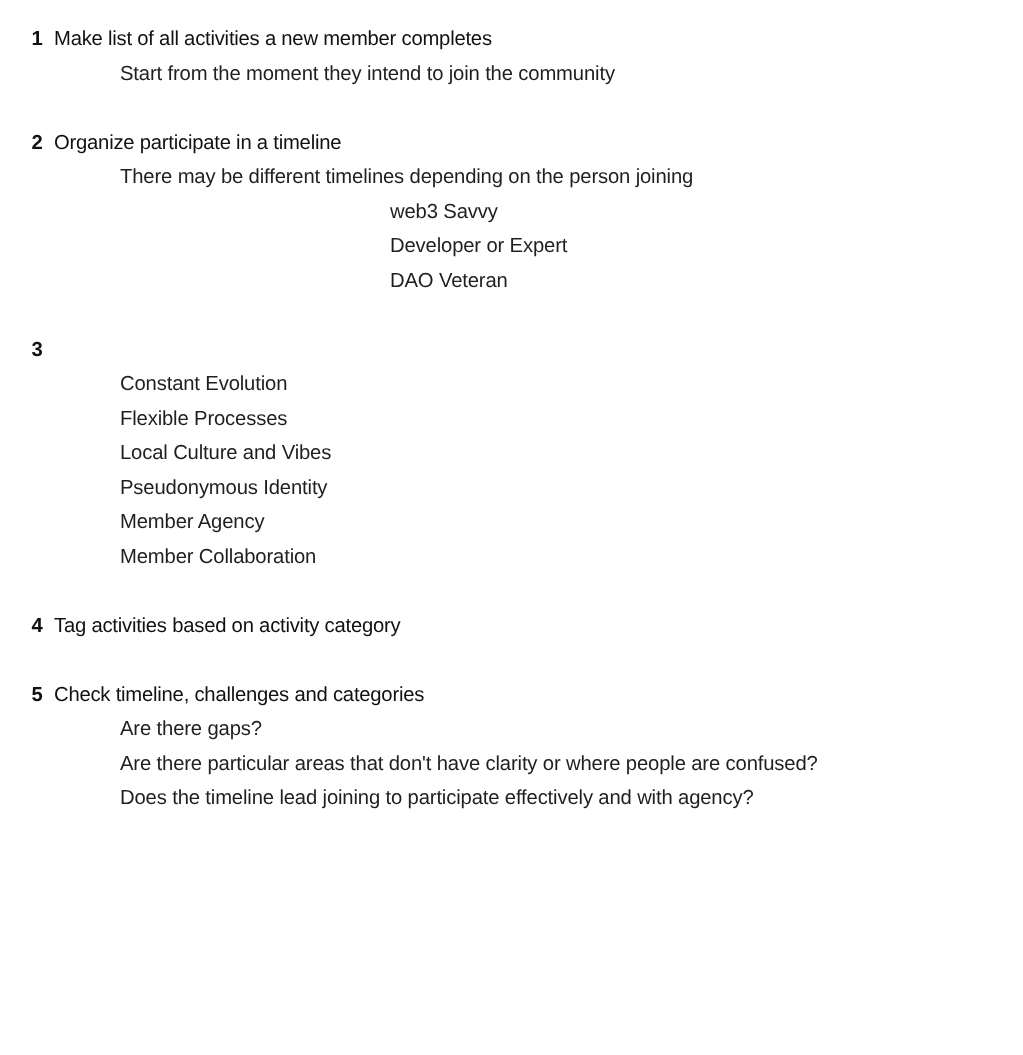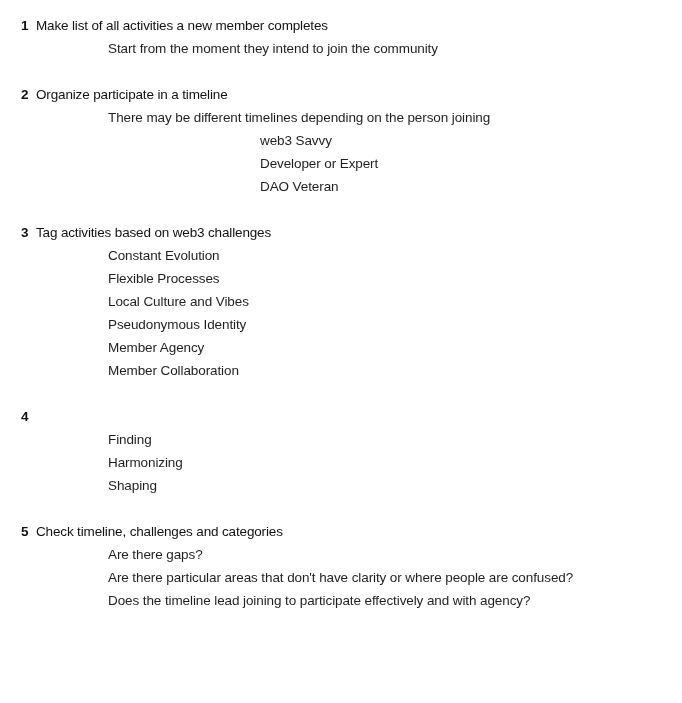--- a/index.html
+++ b/index.html
@@ -66,21 +66,21 @@
   .detail-item {
     height: 23px;
     line-height: 23px;
     font-size: 13.5px;
     font-weight: normal;
     letter-spacing: -0.1px;
     color: #1f1f1f;
     white-space: nowrap;
   }
   .detail-item.level-1 {
-    padding-left: 108px;
+    padding-left: 80px;
   }
   .detail-item.level-2 {
     padding-left: 260px;
   }
 </style>
 </head>
 <body>
 
 <div class="outline" id="outline-root">
     <div class="section">
@@ -100,40 +100,35 @@
       <ul class="detail-list">
         <li class="detail-item level-1">There may be different timelines depending on the person joining</li>
         <li class="detail-item level-2">web3 Savvy</li>
         <li class="detail-item level-2">Developer or Expert</li>
         <li class="detail-item level-2">DAO Veteran</li>
       </ul>
     </div>
     <div class="section">
       <div class="step-heading">
         <span class="step-number">3</span>
-        <span class="step-title">Tag activities based on web3 challenges</span>
       </div>
       <ul class="detail-list">
         <li class="detail-item level-1">Constant Evolution</li>
         <li class="detail-item level-1">Flexible Processes</li>
         <li class="detail-item level-1">Local Culture and Vibes</li>
         <li class="detail-item level-1">Pseudonymous Identity</li>
         <li class="detail-item level-1">Member Agency</li>
         <li class="detail-item level-1">Member Collaboration</li>
       </ul>
     </div>
     <div class="section">
       <div class="step-heading">
         <span class="step-number">4</span>
+        <span class="step-title">Tag activities based on activity category</span>
       </div>
-      <ul class="detail-list">
-        <li class="detail-item level-1">Finding</li>
-        <li class="detail-item level-1">Harmonizing</li>
-        <li class="detail-item level-1">Shaping</li>
-      </ul>
     </div>
     <div class="section">
       <div class="step-heading">
         <span class="step-number">5</span>
         <span class="step-title">Check timeline, challenges and categories</span>
       </div>
       <ul class="detail-list">
         <li class="detail-item level-1">Are there gaps?</li>
         <li class="detail-item level-1">Are there particular areas that don't have clarity or where people are confused?</li>
         <li class="detail-item level-1">Does the timeline lead joining to participate effectively and with agency?</li>

